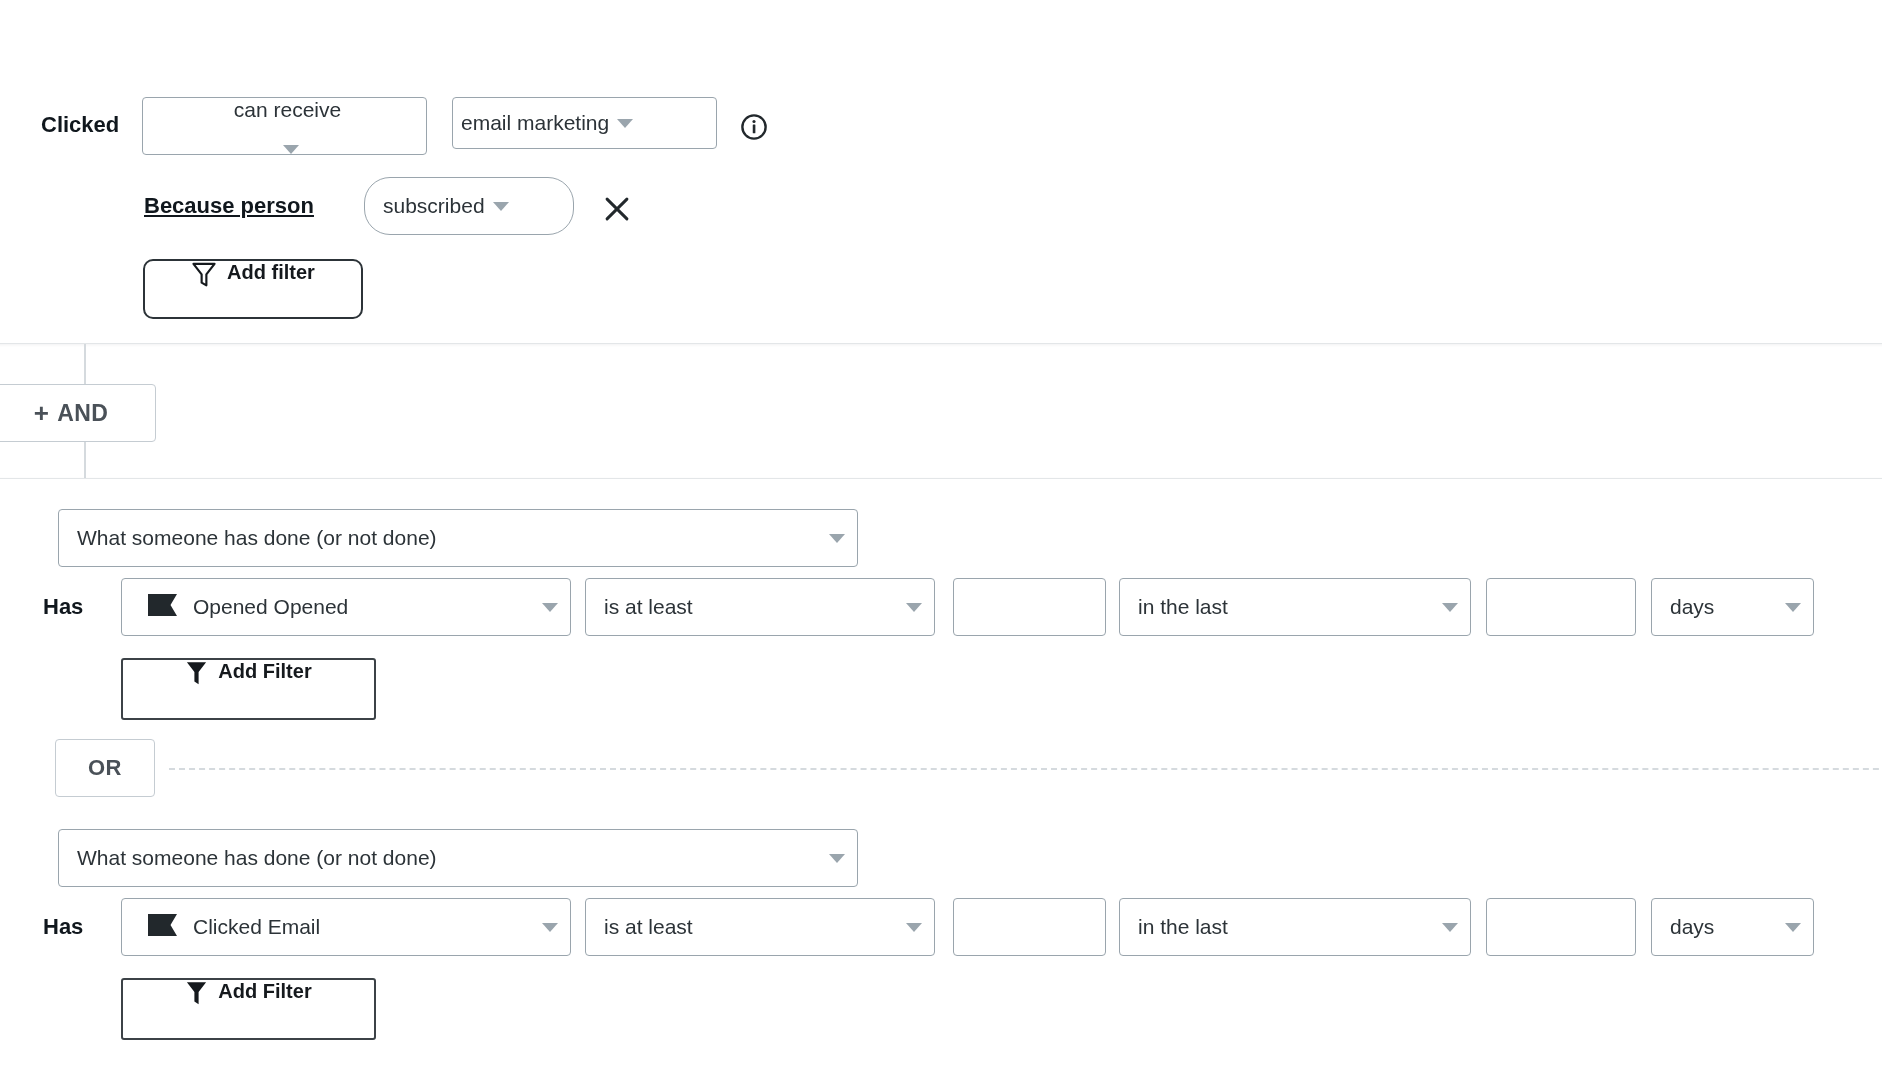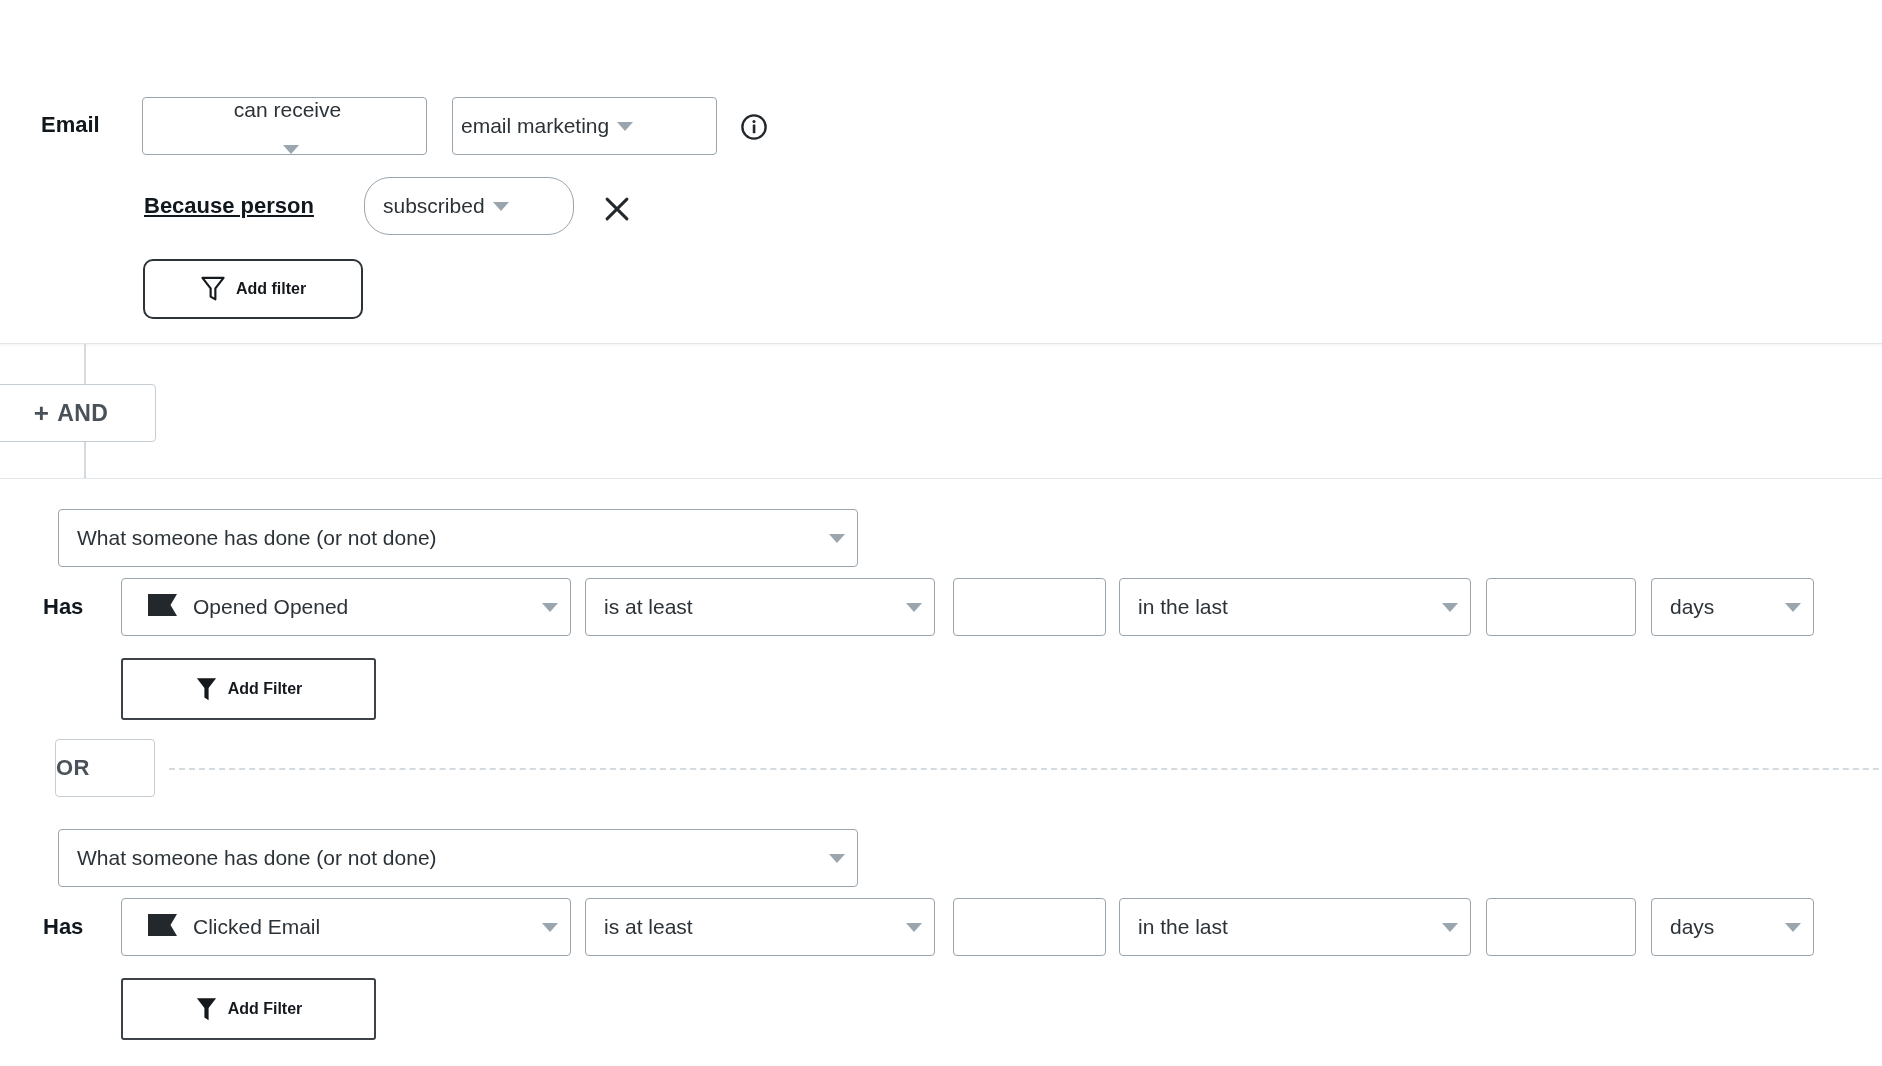--- a/index.html
+++ b/index.html
@@ -76,26 +76,26 @@
     font-weight: bold;
     color: #10171d;
     white-space: nowrap;
   }
 
   
   .btn {
     position: absolute;
     box-sizing: border-box;
     display: flex;
-    align-items: center;
+    align-items: flex-start;
     justify-content: center;
     gap: 10px;
     background: #ffffff;
     color: #15191d;
-    font-size: 16px;
+    font-size: 20px;
     font-weight: bold;
     white-space: nowrap;
   }
   .btn-round {
     border: 2px solid #2c3338;
     border-radius: 10px;
   }
   .btn-square {
     border: 2px solid #3c4247;
     border-radius: 3px;
@@ -135,20 +135,21 @@
 
   
   .or-badge {
     position: absolute;
     box-sizing: border-box;
     border: 1px solid #c5ccd2;
     border-radius: 4px;
     background: #ffffff;
     display: flex;
     align-items: center;
+    justify-content: center;
     font-size: 22px;
     font-weight: bold;
     color: #4a5158;
     letter-spacing: 0.4px;
     z-index: 2;
   }
   .or-line {
     position: absolute;
     border-top: 2px dashed #d5dade;
     height: 0;
@@ -166,29 +167,29 @@
   }
 </style>
 </head>
 <body>
 
 <div class="canvas">
 
   <div class="card" id="card-one">
 
 
-    <div class="fieldlabel" style="left:54px; top:125px;">Email</div>
+    <div class="fieldlabel" style="left:54px; top:125px;">Clicked</div>
 
     <div class="select" style="left:155px; top:110px; width:285px; height:58px;flex-direction:column;">
       <span class="txt">can receive</span>
       <span class="spacer"></span>
       <span class="caret"></span>
     </div>
 
-    <div class="select" style="left:465px; top:110px; width:265px; height:58px; padding-right:16px;padding-left:8px;">
+    <div class="select" style="left:465px; top:110px; width:265px; height:52px; padding-right:16px;padding-left:8px;">
       <span class="txt">email marketing</span>
       <span class="caret tight"></span>
     </div>
 
     <div class="icon-btn" style="left:752px; top:125px; width:30px; height:30px;">
       <svg width="30" height="30" viewBox="0 0 24 24" aria-hidden="true">
         <circle cx="12" cy="12" r="9.3" fill="none" stroke="#22282c" stroke-width="1.9"></circle>
         <circle cx="12" cy="7.6" r="1.25" fill="#22282c"></circle>
         <rect x="11" y="10" width="2.1" height="7" rx="0.4" fill="#22282c"></rect>
       </svg>

